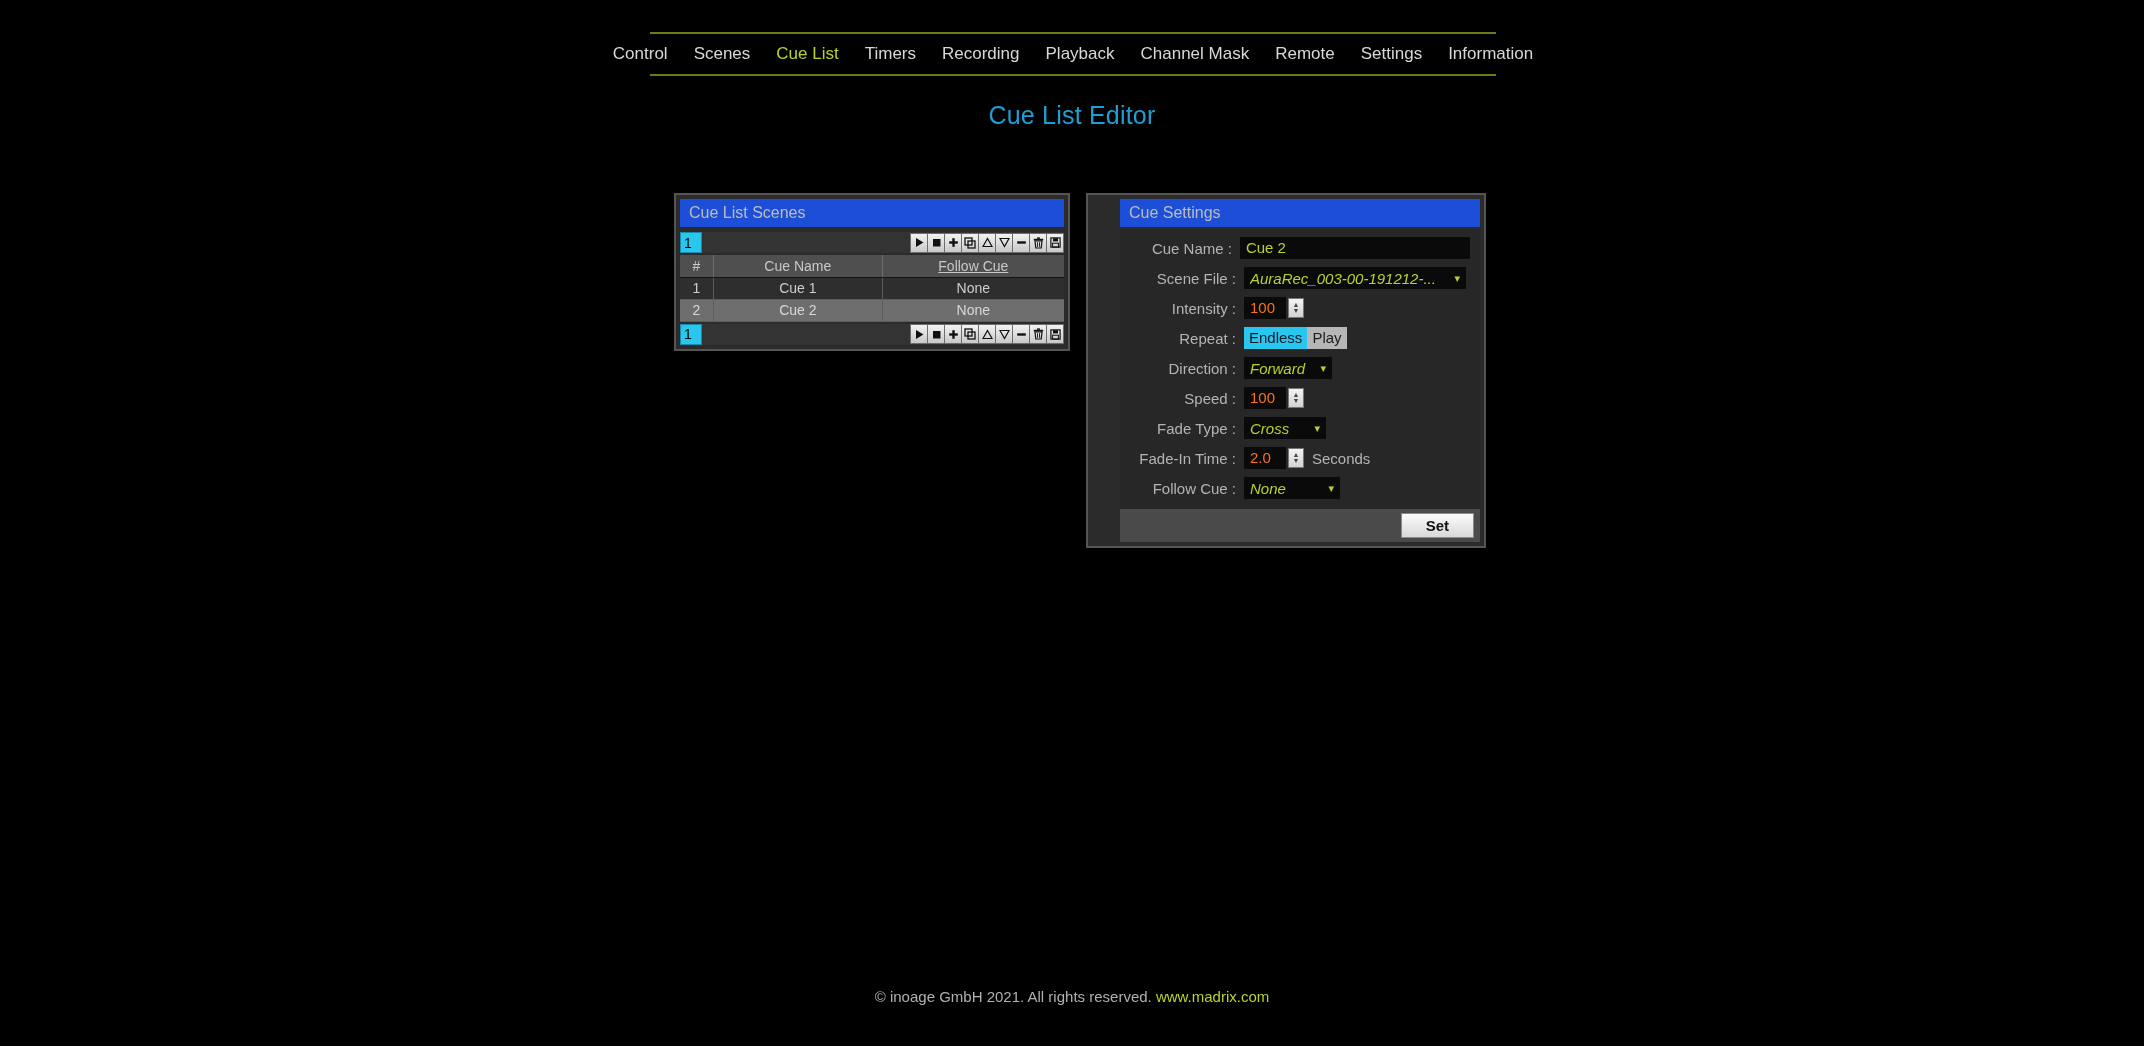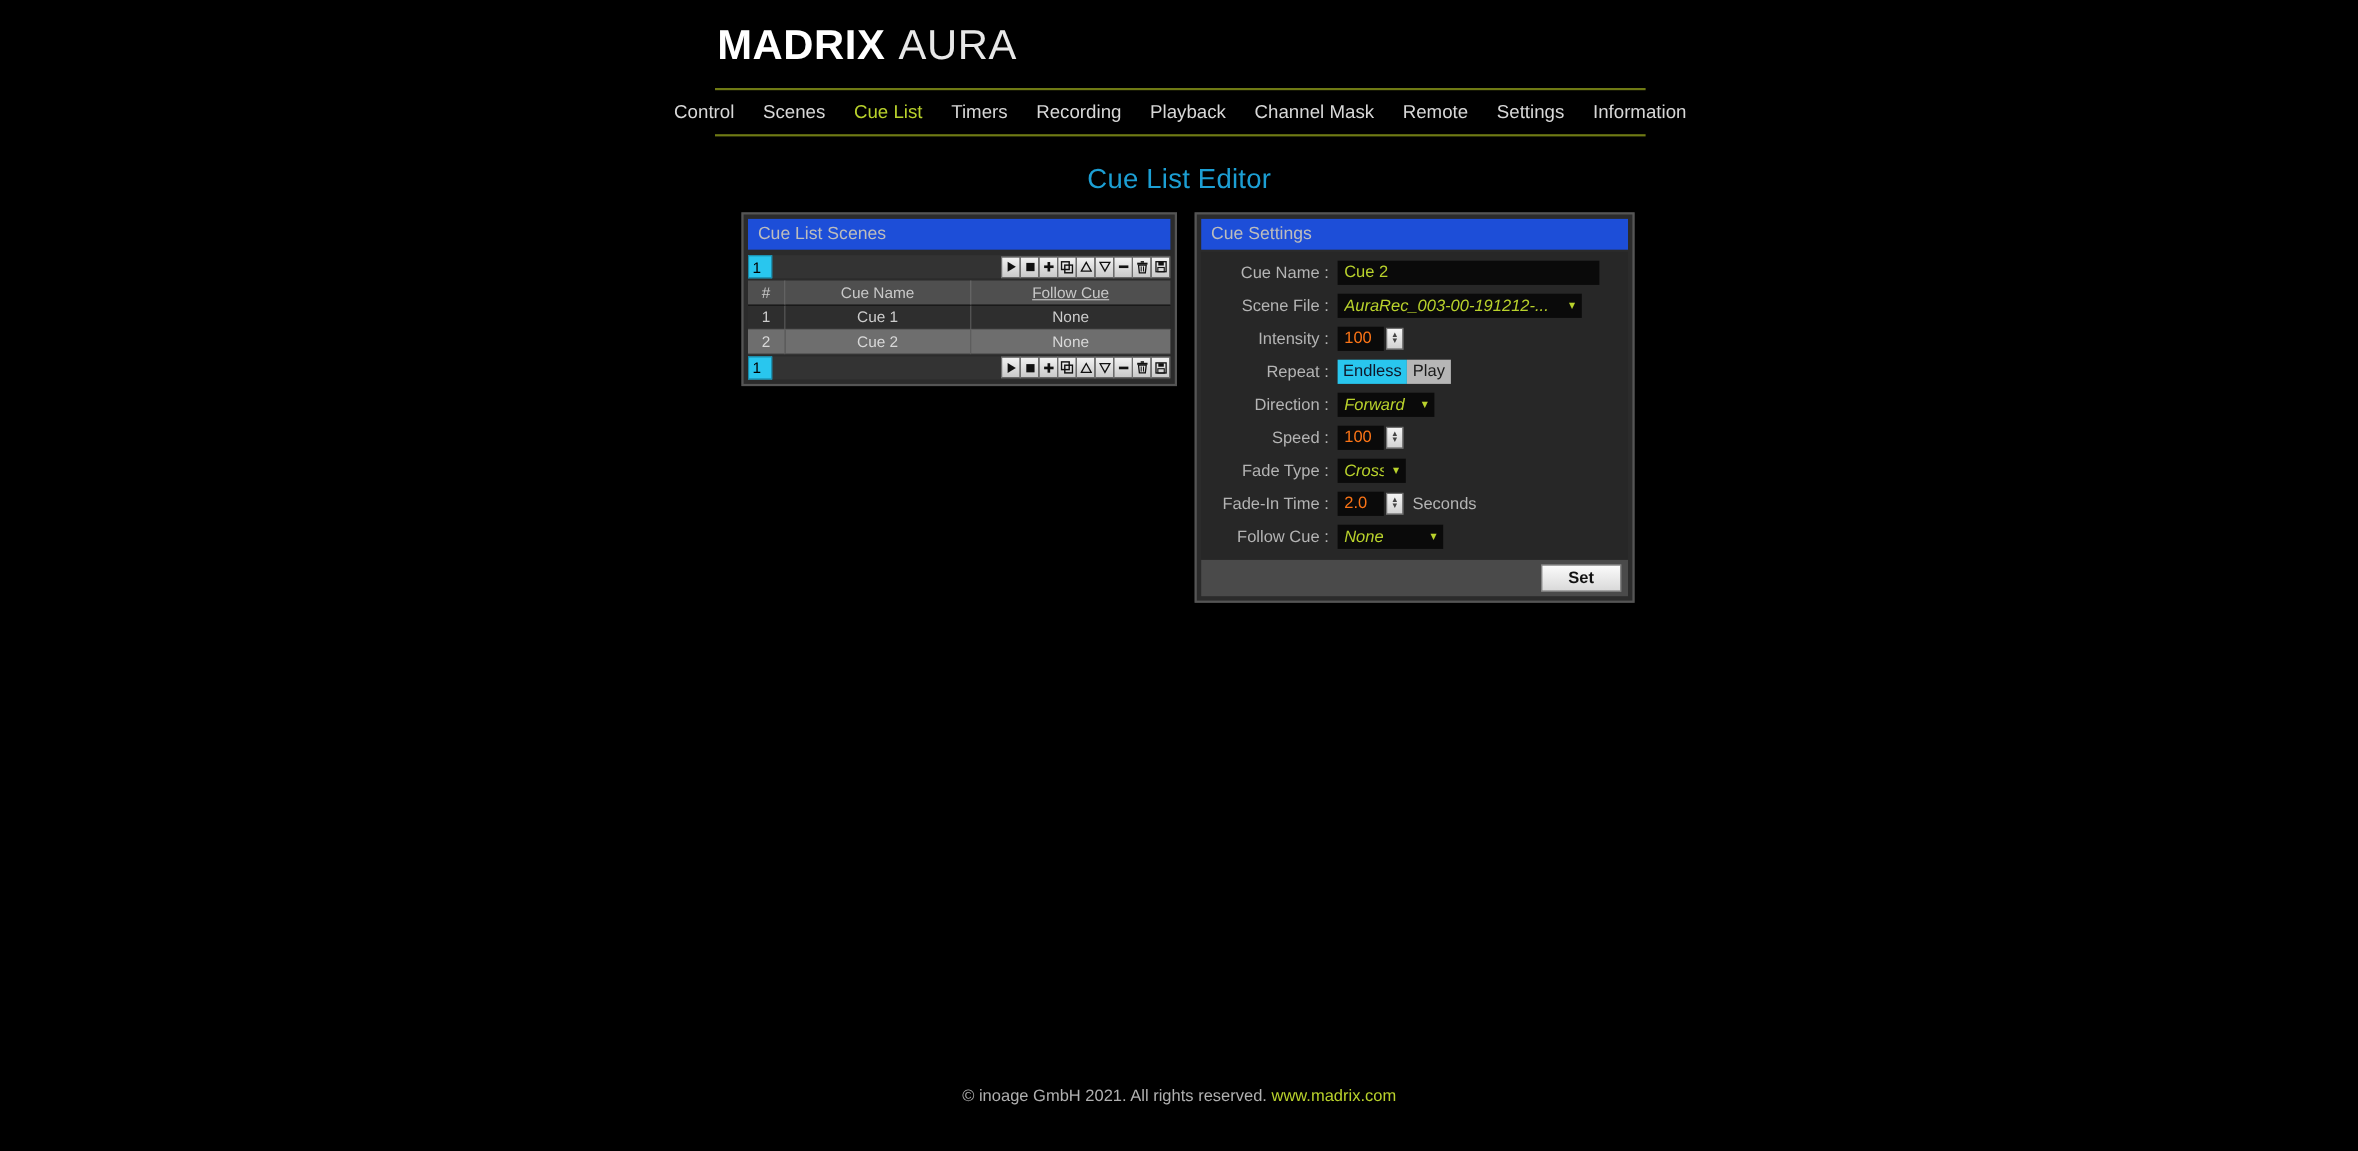--- a/index.html
+++ b/index.html
@@ -155,20 +155,21 @@
   tr.row-normal td { background: #2e2e2e; color: #cdcdcd; }
   tr.row-selected td { background: #6e6e6e; color: #d8d8d8; }
   .col-num   { width: 33px; }
   .col-name  { width: 166px; }
   .col-follow{ width: 179px; }
 
   
   #settings-panel {
     width: 400px;
     margin-left: 16px;
+    padding-left: 28px;
   }
   #settings-body {
     margin: 2px 4px 0 4px;
     background: #272727;
     padding: 8px 10px 10px 0;
   }
   .field-row {
     display: flex;
     align-items: center;
     margin-bottom: 8px;
@@ -208,21 +209,21 @@
   }
   .select-box .sel-text { flex: 1; white-space: nowrap; overflow: hidden; font-style: italic; }
   .select-box .chev {
     margin-left: 8px;
     color: #b9d22c;
     font-size: 11px;
     line-height: 1;
   }
   #scene-file-select { width: 222px; }
   #direction-select  { width: 88px; }
-  #fadetype-select   { width: 62px; }
+  #fadetype-select   { width: 82px; }
   #followcue-select  { width: 96px; }
 
   .spin-wrap { display: flex; align-items: center; }
   .spin-val {
     background: #0a0a0a;
     color: #f97316;
     font-size: 15px;
     height: 22px;
     line-height: 22px;
     padding: 0 6px;
@@ -289,25 +290,20 @@
     text-align: center;
     color: #b0b0b0;
     font-size: 15px;
   }
   #footer a { color: #b9d22c; text-decoration: none; }
 </style>
 </head>
 <body>
 
 <div id="header-area">
-  <div id="logo-row">
-    <div id="logo">
-      <span class="logo-bold">MADRIX</span><span class="logo-light">AURA</span>
-    </div>
-  </div>
 
   <div id="nav-wrap">
     <a class="nav-item">Control</a>
     <a class="nav-item">Scenes</a>
     <a class="nav-item active">Cue List</a>
     <a class="nav-item">Timers</a>
     <a class="nav-item">Recording</a>
     <a class="nav-item">Playback</a>
     <a class="nav-item">Channel Mask</a>
     <a class="nav-item">Remote</a>

